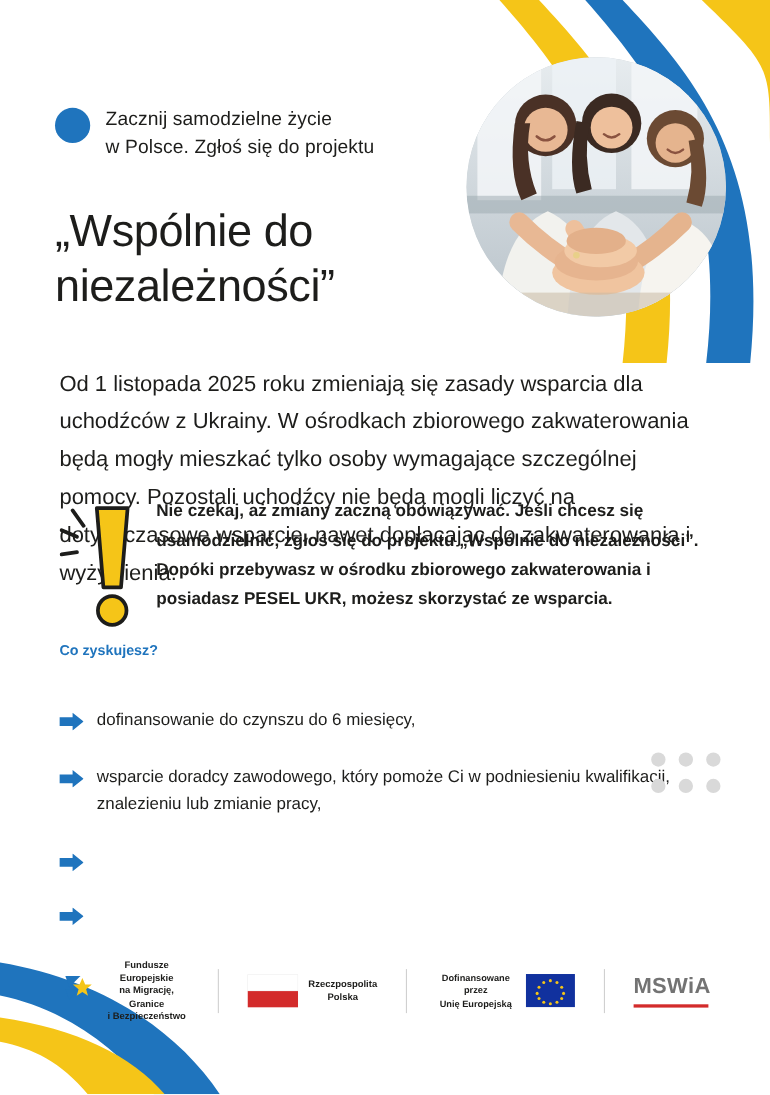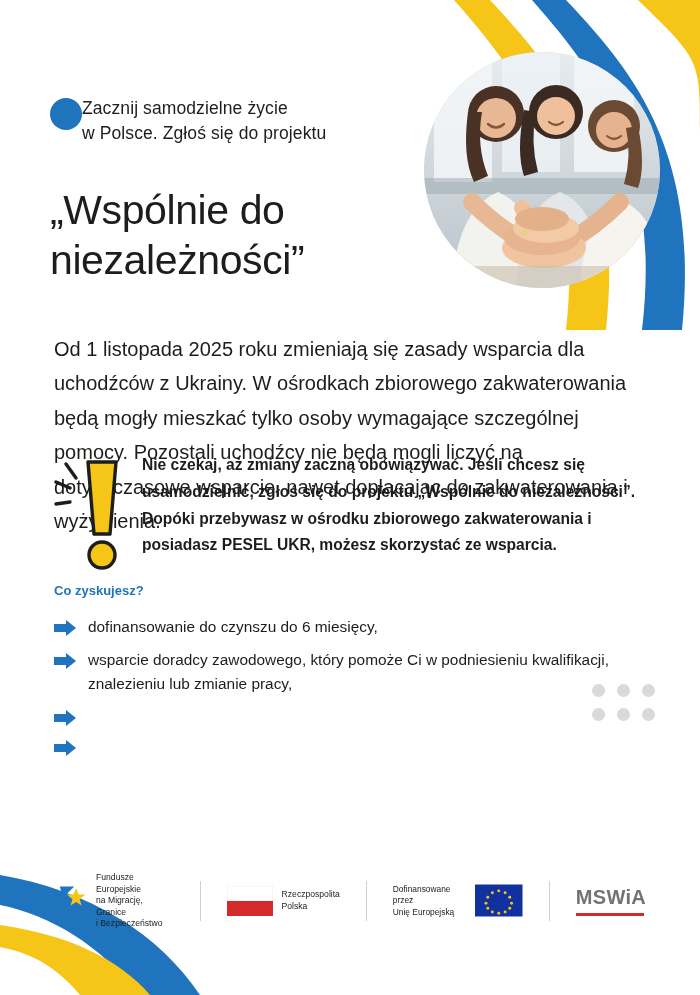--- a/index.html
+++ b/index.html
@@ -39,20 +39,21 @@
   }
 
   
   .header {
     position: absolute;
     top: 96px;
     left: 50px;
     width: 370px;
     display: flex;
     align-items: flex-start;
+    gap: 14px;
   }
   .blue-dot {
     width: 32px;
     height: 32px;
     border-radius: 50%;
     background: #1f74bd;
     flex: 0 0 auto;
     margin-top: 2px;
   }
   .kicker {
@@ -135,20 +136,21 @@
     position: absolute;
     top: 615px;
     left: 54px;
     width: 560px;
   }
   .benefit {
     display: flex;
     align-items: flex-start;
     gap: 12px;
     margin-bottom: 9px;
+    margin-top: 28px;
   }
   .arrow {
     flex: 0 0 auto;
     width: 22px;
     height: 16px;
     margin-top: 5px;
   }
   .benefit-text {
     font-size: 15.4px;
     line-height: 1.55;
@@ -182,24 +184,25 @@
     align-items: center;
     gap: 26px;
   }
   .logo-block {
     display: flex;
     align-items: center;
     gap: 9px;
   }
   .logo-text {
     font-size: 8.6px;
-    font-weight: normal;
+    font-weight: bold;
     line-height: 1.35;
     color: #1d1d1b;
     white-space: pre-line;
+    text-align: center;
   }
   .logo-text.small {
     font-size: 8.4px;
   }
   .sep {
     width: 1px;
     height: 40px;
     background: #d0d0d0;
   }
   .mswia {

